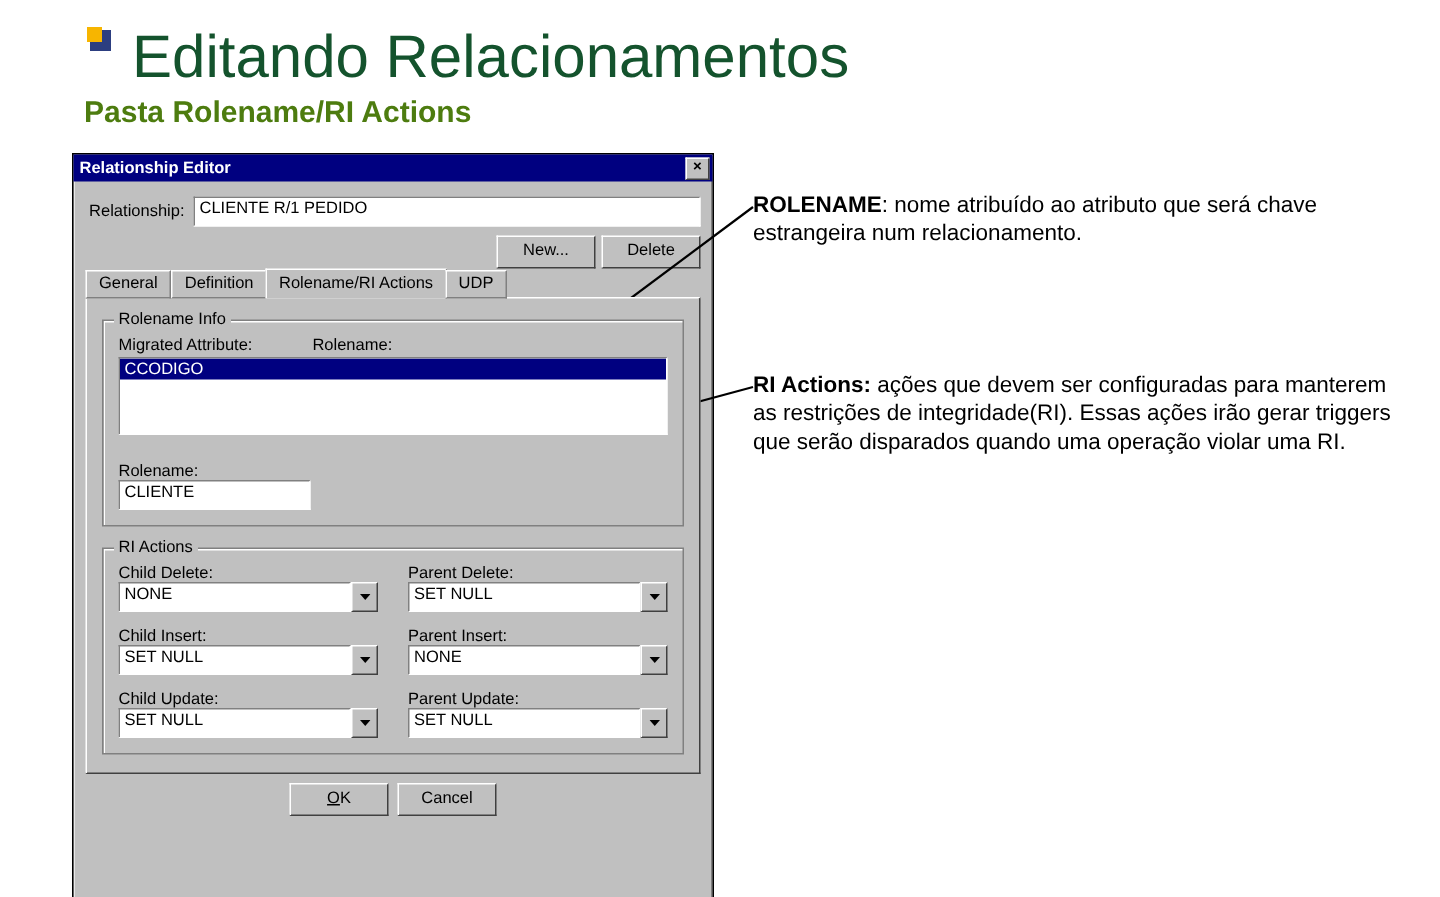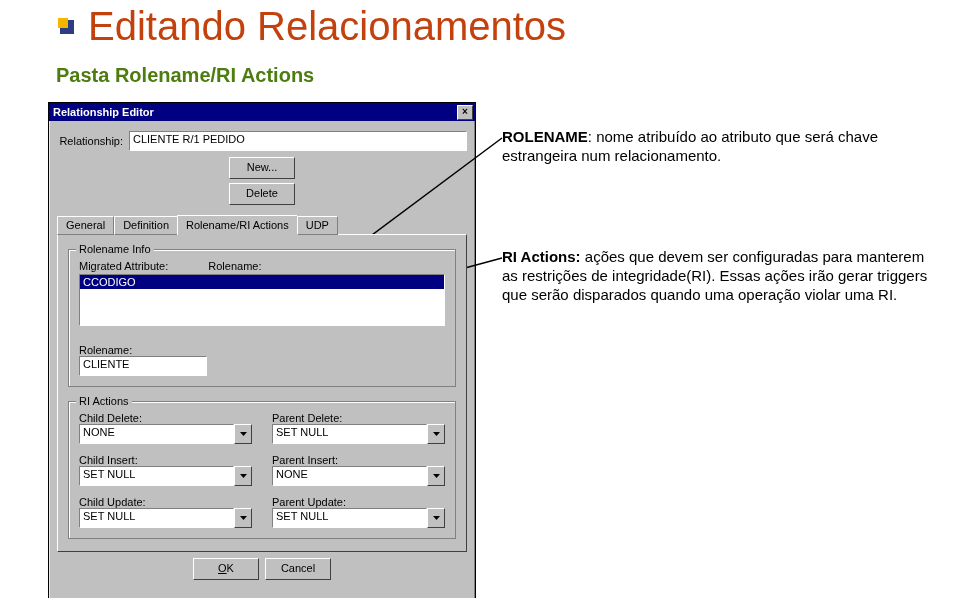--- a/index.html
+++ b/index.html
@@ -29,24 +29,24 @@
     background: #2c3e80;
   }
   .bullet-sq .inner {
     position: absolute;
     left: 0; top: 0;
     width: 10px; height: 10px;
     background: #f7b500;
   }
   .title {
     position: absolute;
-    top: 4px;
+    top: 16px;
     left: 88px;
     font-size: 40px;
-    color: #c2410c;
+    color: #14532d;
     font-weight: normal;
     font-family: Verdana, Arial, sans-serif;
   }
   .subtitle {
     position: absolute;
     top: 64px;
     left: 56px;
     font-size: 20px;
     color: #4d7c0f;
     font-weight: bold;
@@ -104,21 +104,20 @@
     height:20px;
     min-width:56px;
     font-size:11px;
     text-align:center;
     line-height:18px;
     padding:0 4px;
   }
   .tabs {
     display:flex;
     align-items:flex-end;
-    margin-top:10px;
     position:relative;
   }
   .tab {
     background:#c0c0c0;
     border-top:1px solid #fff; border-left:1px solid #fff;
     border-right:1px solid #808080;
     padding:3px 8px 4px 8px;
     font-size:11px;
     position:relative;
     z-index:2;
@@ -212,21 +211,21 @@
       <span>Relationship Editor</span>
       <div class="closebox"><span>×</span></div>
     </div>
     <div class="dlg-body">
       <div class="row" style="margin-top:4px;">
         <span class="lbl" style="width:66px;text-align:right;">Relationship:</span>
         <div class="textfield" style="flex:1;">
           <span>CLIENTE R/1 PEDIDO</span>
         </div>
       </div>
-      <div class="row" style="justify-content:flex-end; margin-top:6px; gap:4px;flex-direction:column;">
+      <div class="row" style="justify-content:flex-end; margin-top:6px; gap:4px;">
         <div class="btn">New...</div>
         <div class="btn">Delete</div>
       </div>
 
       <div class="tabs">
         <div class="tab inactive">General</div>
         <div class="tab inactive">Definition</div>
         <div class="tab" style="margin-left:-1px;">Rolename/RI Actions</div>
         <div class="tab inactive" style="margin-left:-1px;">UDP</div>
       </div>

